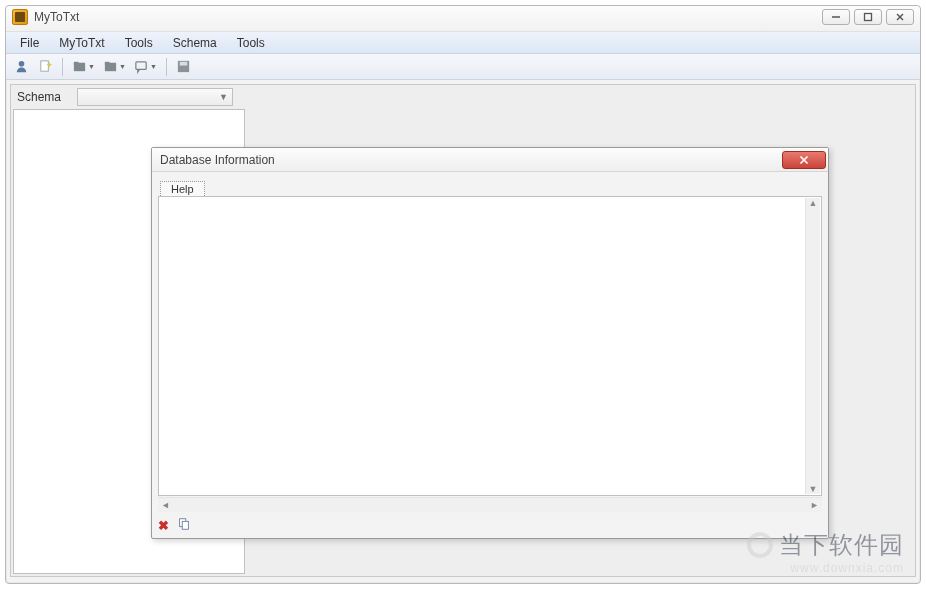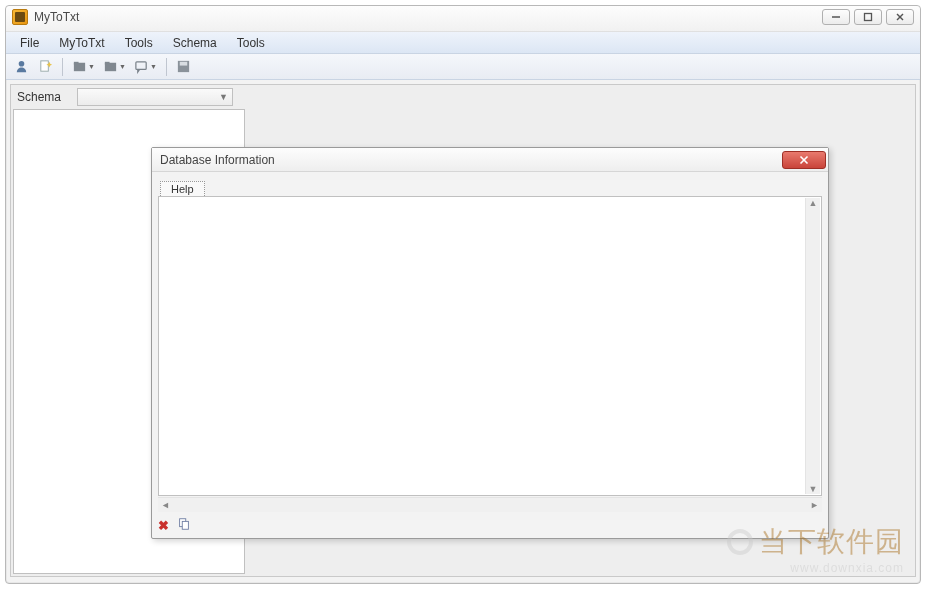--- a/index.html
+++ b/index.html
@@ -138,21 +138,21 @@
 .dialog-footer {
   position: absolute; left: 6px; bottom: 4px; height: 18px;
   display: flex; align-items: center; gap: 8px;
 }
 .del-icon { color: #c9302c; font-size: 13px; font-weight: bold; }
 .copy-icon svg { width: 14px; height: 14px; }
 .watermark {
   position: absolute; right: 22px; bottom: 14px;
   text-align: right; pointer-events: none; opacity: 0.42;
 }
-.wm-top { font-size: 28px; color: #a16207; font-weight: 500; letter-spacing: 1px; display:flex; align-items:center; justify-content:flex-end; gap:6px; }
+.wm-top { font-size: 24px; color: #0f172a; font-weight: 500; letter-spacing: 1px; display:flex; align-items:center; justify-content:flex-end; gap:6px; }
 .wm-bot { font-size: 12px; color: #c6c6c6; letter-spacing: 1px; }
 .wm-circ { width:26px; height:26px; border:4px solid #c9c9c9; border-radius:50%; display:inline-block; }
 </style>
 </head>
 <body>
 
 <div class="window-outer">
 
   <div class="titlebar">
     <span class="app-icon"></span>

